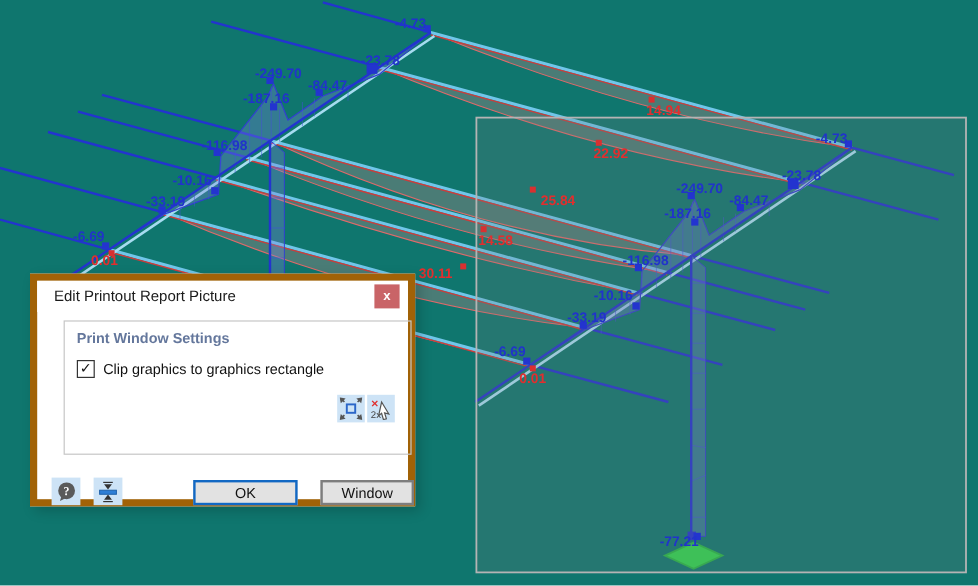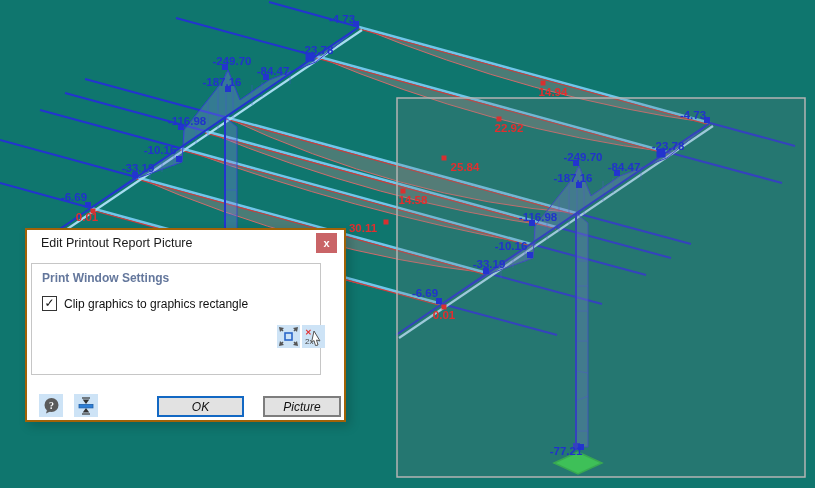--- a/index.html
+++ b/index.html
@@ -2,37 +2,37 @@
 <html><head>
 <meta charset="utf-8">
 <style>
   html,body{margin:0;padding:0;background:#ffffff;width:815px;height:488px;overflow:hidden;
             font-family:"Liberation Sans",sans-serif;}
   #stage{position:relative;width:815px;height:488px;background:#0f766e;}
   #model-svg{position:absolute;left:0;top:0;}
 
   
   .dialog{position:absolute;left:25px;top:228px;width:321px;height:194px;background:#fff;
-          border:2px solid #a16207;box-shadow:4px 4px 10px rgba(0,0,0,.18);box-sizing:border-box;}
+          border:6px solid #a16207;box-shadow:4px 4px 10px rgba(0,0,0,.18);box-sizing:border-box;}
   .titlebar{position:relative;height:26px;background:#fff;}
   .titlebar .title{position:absolute;left:14px;top:6px;font-size:12.5px;color:#1a1a1a;}
   .close-btn{position:absolute;right:7px;top:3px;width:21px;height:20px;background:#c96467;
              color:#fff;font-size:11px;font-weight:bold;text-align:center;line-height:20px;cursor:default;}
-  .groupbox{position:absolute;left:4px;top:33px;width:290px;height:112px;border:1px solid #c6c6c6;box-sizing:border-box;padding-left:42px;}
+  .groupbox{position:absolute;left:22px;top:33px;width:290px;height:112px;border:1px solid #c6c6c6;box-sizing:border-box;padding-left:42px;}
   .group-title{position:absolute;left:10px;top:7px;font-size:12px;font-weight:bold;color:#64779c;}
   .check-row{position:absolute;left:10px;top:32px;display:flex;align-items:center;}
   .checkbox{width:13px;height:13px;border:1px solid #333;background:#fff;display:inline-block;
             font-size:12px;line-height:12px;text-align:center;color:#111;}
   .check-label{font-size:12px;color:#111;margin-left:7px;}
   .mini-btn{position:absolute;width:23px;height:23px;background:#cde3f6;border:none;padding:0;
             display:flex;align-items:center;justify-content:center;}
   .footer-btn{position:absolute;width:24px;height:23px;background:#cde3f6;border:none;padding:0;
               display:flex;align-items:center;justify-content:center;}
   .push-btn{position:absolute;height:21px;background:#e2e2e2;font-size:12px;color:#111;
-            text-align:center;line-height:18px;box-sizing:border-box;padding:0;font-style:italic;}
+            text-align:center;line-height:18px;box-sizing:border-box;padding:0;}
   #ok-btn{left:130px;top:166px;width:87px;border:2px solid #1268c3;}
   #cancel-btn{left:236px;top:166px;width:78px;border:2px solid #7d7d7d;}
 </style>
 </head>
 <body>
 
 <div id="stage">
 
   <svg id="model-svg" width="815" height="488" viewBox="0 0 815 488">
 
@@ -228,15 +228,15 @@
     <button class="footer-btn" style="left:47px;top:164px;">
       <svg width="18" height="18" viewBox="0 0 18 18">
         <line x1="5" y1="1" x2="13" y2="1" stroke="#333" stroke-width="1.2"></line>
         <line x1="5" y1="17" x2="13" y2="17" stroke="#333" stroke-width="1.2"></line>
         <polygon points="9,7 5.7,2.5 12.3,2.5" fill="#333"></polygon>
         <polygon points="9,11 5.7,15.5 12.3,15.5" fill="#333"></polygon>
         <rect x="2" y="7.5" width="14" height="3.4" fill="#2f7fd6" stroke="#1e5fa8" stroke-width="0.8"></rect>
       </svg>
     </button>
     <button class="push-btn" id="ok-btn">OK</button>
-    <button class="push-btn" id="cancel-btn">Picture</button>
+    <button class="push-btn" id="cancel-btn">Window</button>
   </div>
 </div>
 
 </body></html>

